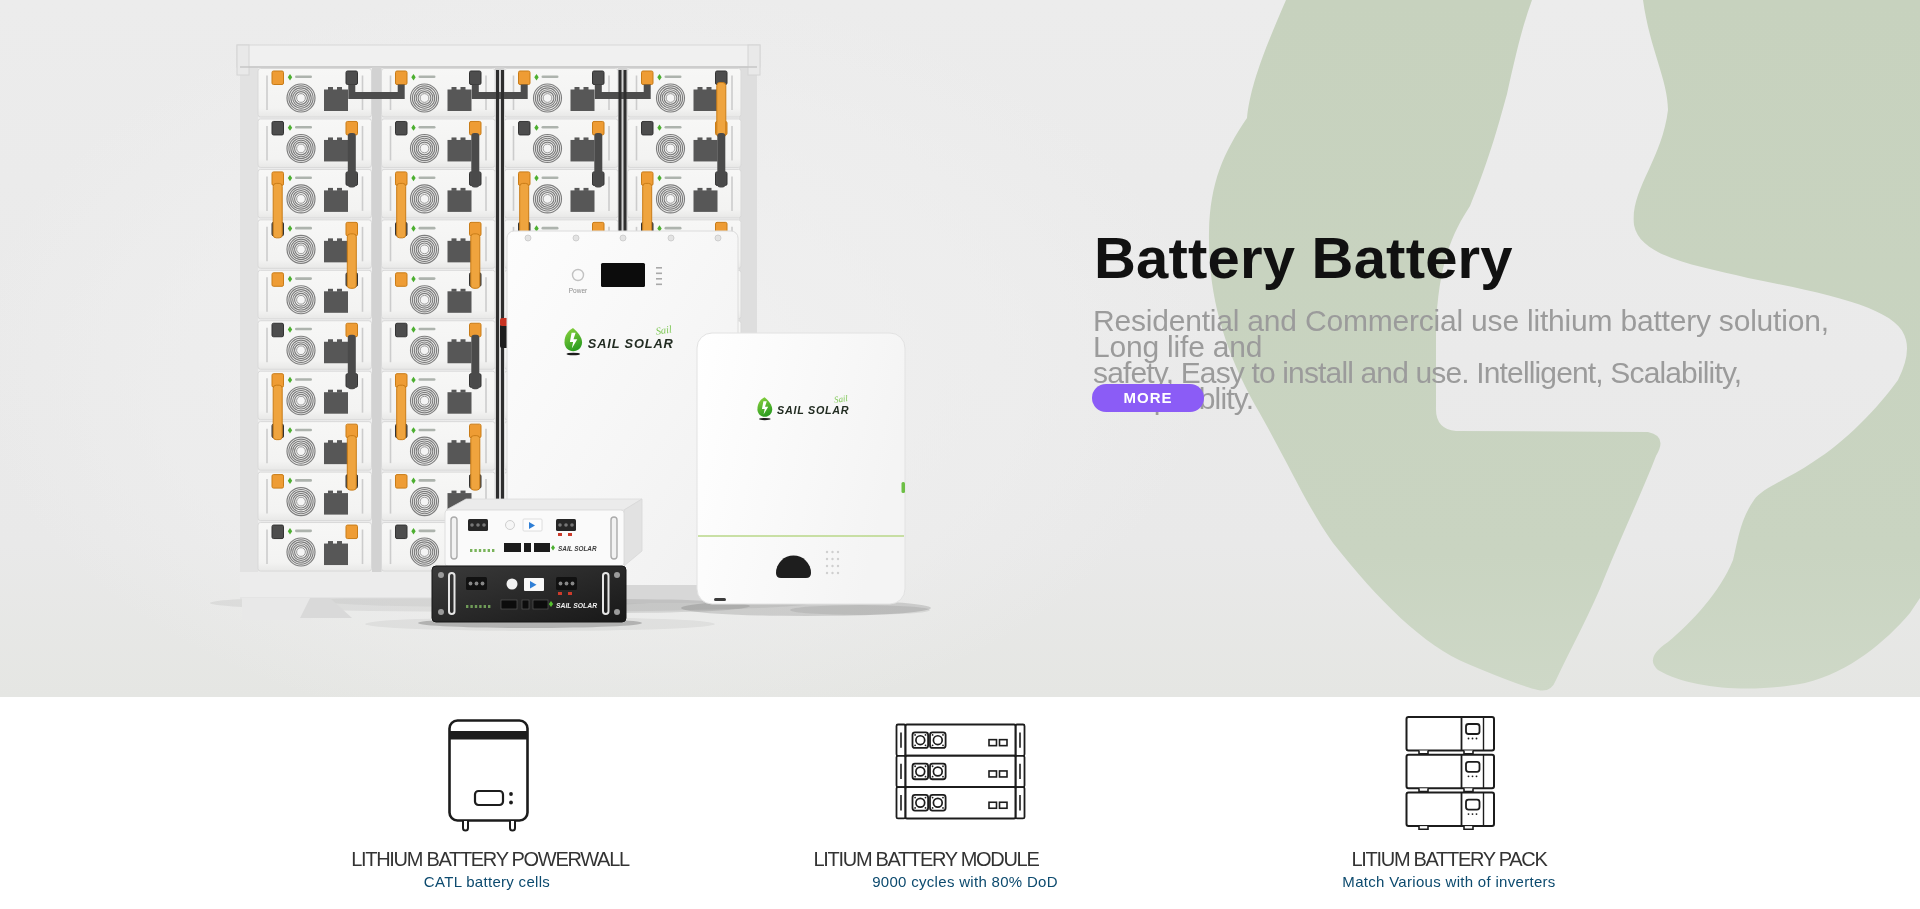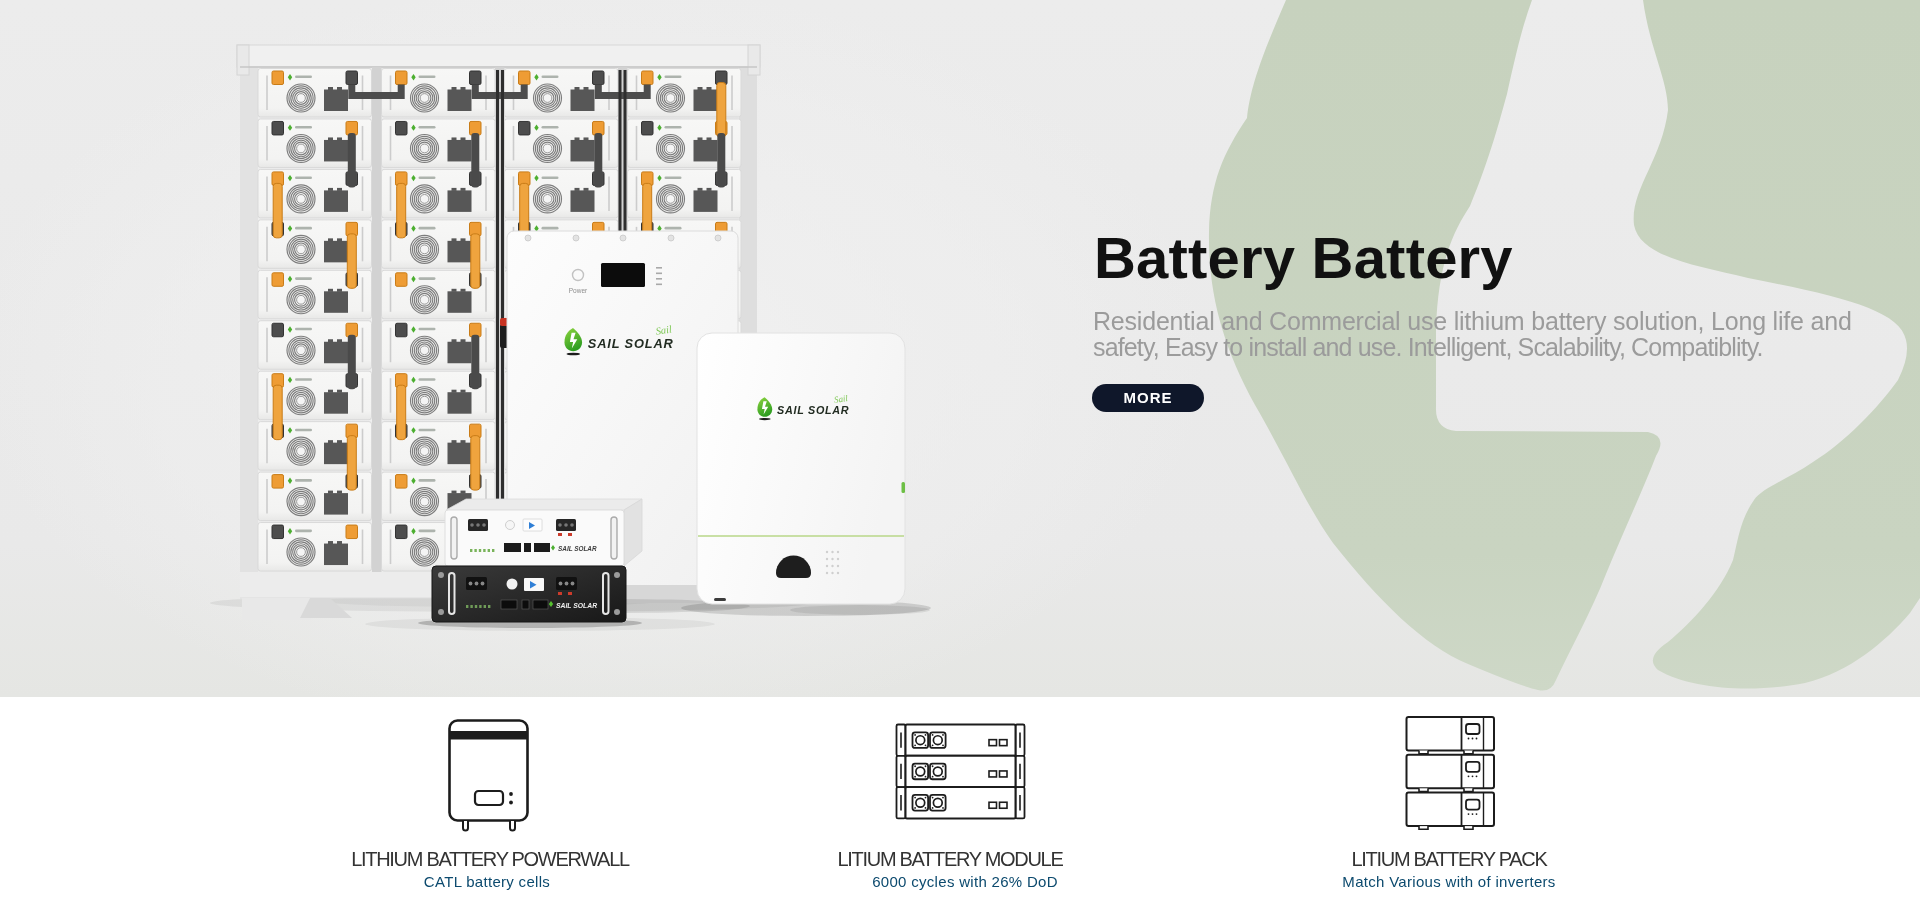--- a/index.html
+++ b/index.html
@@ -1,22 +1,22 @@
 <!DOCTYPE html>
 <html><head><meta charset="utf-8"><title>Lithium Battery</title>
 <style>
   html,body{margin:0;padding:0;width:1920px;height:909px;overflow:hidden;background:#fff;
     font-family:"Liberation Sans", sans-serif;}
   .stage{position:relative;width:1920px;height:909px;}
   .h1{position:absolute;left:1094px;top:224px;font-size:58px;font-weight:bold;
       color:#111;letter-spacing:0.2px;white-space:nowrap;}
-  .para{position:absolute;left:1093px;top:308px;width:760px;font-size:25px;line-height:26px;
+  .para{position:absolute;left:1093px;top:308px;width:760px;font-size:30px;line-height:26px;
       color:#9b9b9b;letter-spacing:-0.2px;}
   .para .l2{letter-spacing:-0.85px;margin-top:24px;}
-  .more{position:absolute;left:1092px;top:384px;width:112px;height:28px;background:#0f172a;
+  .more{position:absolute;left:1092px;top:384px;width:112px;height:28px;background:#8b5cf6;
       border-radius:14px;color:#fff;font-size:15px;font-weight:bold;letter-spacing:1px;
       text-align:center;line-height:28px;}
   .ft{position:absolute;font-weight:normal;font-size:20px;color:#333;transform:translateX(-50%);
       white-space:nowrap;letter-spacing:-1.3px;}
   .fs{position:absolute;font-size:15px;color:#0c4a6e;transform:translateX(-50%);white-space:nowrap;
       letter-spacing:0.3px;}
 </style></head>
 <body>
 <div class="stage">
 <svg width="1920" height="909" viewBox="0 0 1920 909" style="position:absolute;top:0;left:0">
@@ -1032,16 +1032,16 @@
       <circle cx="1472.5" cy="814.1" r="0.9" fill="#1c1c1c"></circle>
       <circle cx="1476.5" cy="814.1" r="0.9" fill="#1c1c1c"></circle>
       <path d="M1419,826.1 v3.2 h9 v-3.2" fill="#fff" stroke="#1c1c1c" stroke-width="1.6"></path>
       <path d="M1464,826.1 v3.2 h9 v-3.2" fill="#fff" stroke="#1c1c1c" stroke-width="1.6"></path>
     </svg>
 <div class="h1">Battery Battery</div>
 <div class="para">Residential and Commercial use lithium battery solution, Long life and<br><span class="l2">safety, Easy to install and use. Intelligent, Scalability, Compatiblity.</span></div>
 <div class="more">MORE</div>
 <div class="ft" style="left:490px;top:848px">LITHIUM BATTERY POWERWALL</div>
 <div class="fs" style="left:487px;top:873px">CATL battery cells</div>
-<div class="ft" style="left:950px;top:848px">LITIUM BATTERY MODULE</div>
-<div class="fs" style="left:965px;top:873px">6000 cycles with 26% DoD</div>
+<div class="ft" style="left:926px;top:848px">LITIUM BATTERY MODULE</div>
+<div class="fs" style="left:965px;top:873px">9000 cycles with 80% DoD</div>
 <div class="ft" style="left:1449px;top:848px">LITIUM BATTERY PACK</div>
 <div class="fs" style="left:1449px;top:873px">Match Various with of inverters</div>
 </div>
 </body></html>

